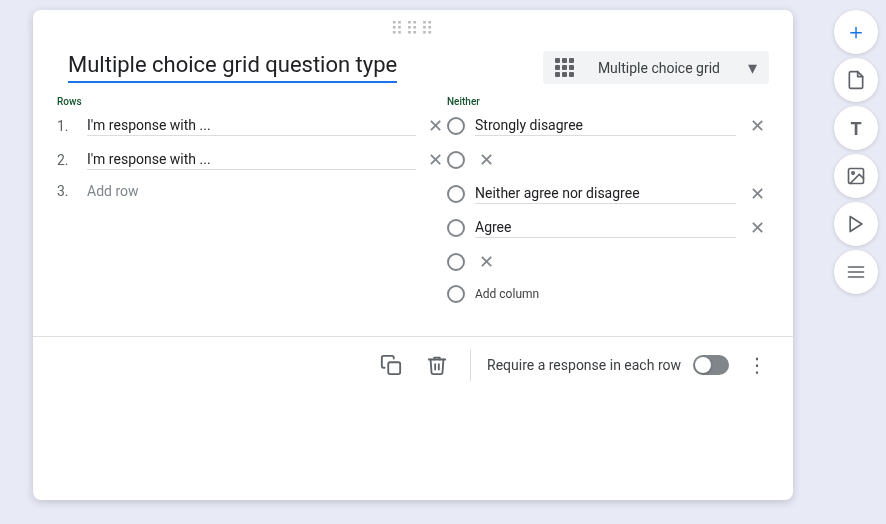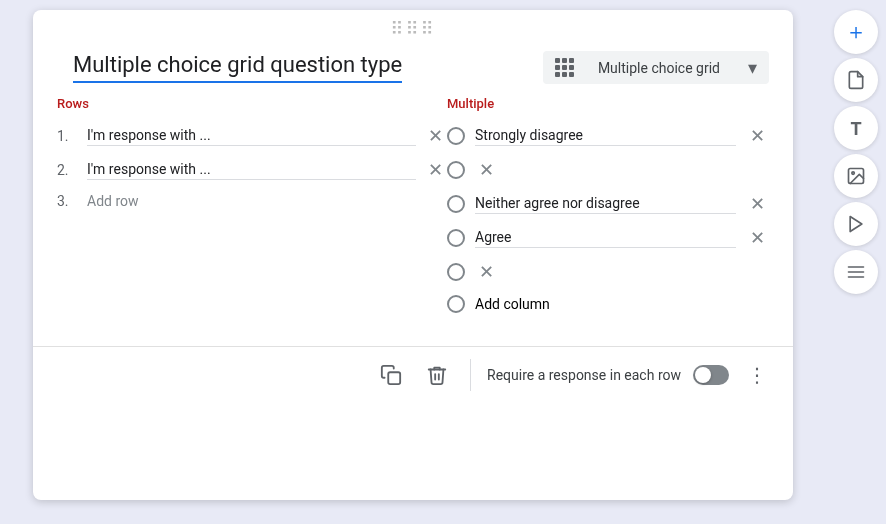--- a/index.html
+++ b/index.html
@@ -46,21 +46,22 @@
       font-size: 18px;
       letter-spacing: 2px;
       padding: 8px 0 4px 0;
       cursor: grab;
     }
 
     .card-header {
       display: flex;
       align-items: center;
       justify-content: space-between;
-      padding: 8px 24px 12px 40px;
+      padding: 8px 24px 12px 15px;
+      margin-left: 20px;
     }
 
     .question-title {
       font-size: 22px;
       font-weight: 400;
       color: #202124;
       border-bottom: 2px solid #1a73e8;
       padding-bottom: 4px;
       min-width: 320px;
     }
@@ -105,24 +106,23 @@
 
     .rows-section {
       flex: 0 0 390px;
     }
 
     .columns-section {
       flex: 1;
     }
 
     .section-label {
-      font-size: 13px;
-      color: #b91c1c;
+      font-size: 10px;
+      color: #14532d;
       font-weight: 500;
-      margin-bottom: 6px;
       padding-bottom: 2px;
     }
 
     .row-item {
       display: flex;
       align-items: center;
       padding: 6px 0;
       gap: 8px;
     }
 
@@ -173,22 +173,22 @@
 
     .col-text {
       flex: 1;
       color: #202124;
       font-size: 14px;
       border-bottom: 1px solid #dadce0;
       padding-bottom: 2px;
     }
 
     .add-col-text {
-      color: #000000;
-      font-size: 14px;
+      color: #404040;
+      font-size: 12px;
       flex: 1;
       cursor: pointer;
     }
 
     .card-footer {
       border-top: 1px solid #e0e0e0;
       display: flex;
       align-items: center;
       justify-content: flex-end;
       padding: 10px 20px;
@@ -321,21 +321,21 @@
             <span class="close-btn">✕</span>
           </div>
 
           <div class="row-item">
             <span class="row-number">3.</span>
             <span class="add-row-text">Add row</span>
           </div>
         </div>
 
         <div class="columns-section">
-          <div class="section-label">Multiple</div>
+          <div class="section-label">Neither</div>
 
           <div class="col-item">
             <div class="radio-circle"></div>
             <span class="col-text">Strongly disagree</span>
             <span class="close-btn">✕</span>
           </div>
 
           <div class="col-item">
             <div class="radio-circle"></div>
             <span class="close-btn">✕</span>

